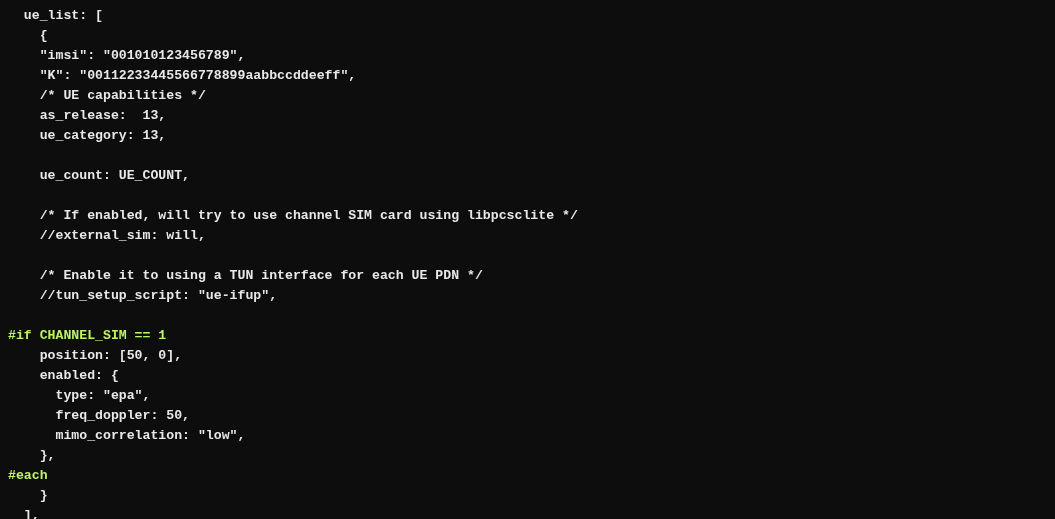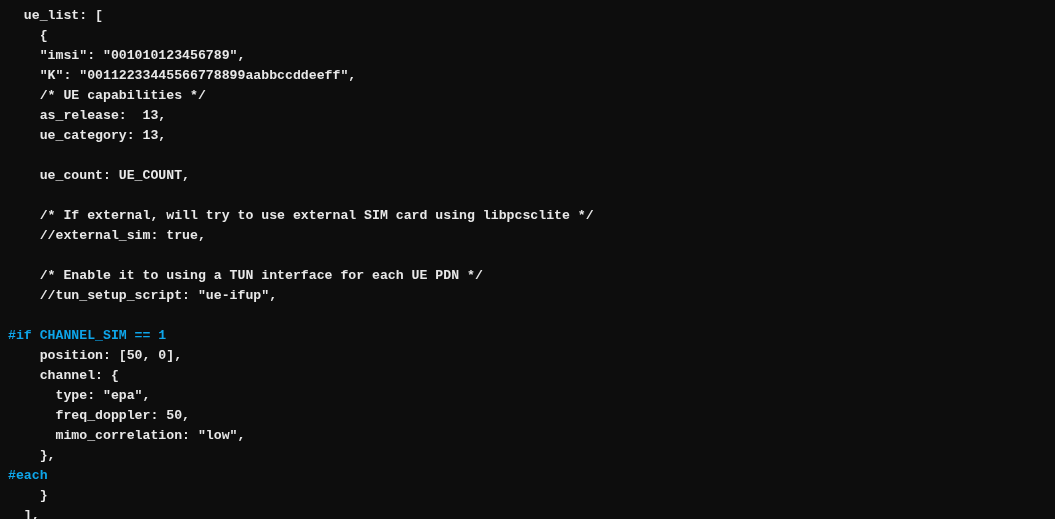--- a/index.html
+++ b/index.html
@@ -13,44 +13,44 @@
   pre {
     margin: 0;
     padding: 6px 8px;
     font-family: "SF Mono", ui-monospace, Menlo, Consolas, "Liberation Mono", monospace;
     font-size: 13.2px;
     line-height: 20px;
     font-weight: 600;
     color: #e8e8e8;
     white-space: pre;
   }
-  .pp { color: #0ea5e9; margin-top: 8px; }
+  .pp { color: #bef264; margin-top: 8px; }
 </style>
 </head>
 <body>
 
 <pre><span>  ue_list: [</span>
 <span>    {</span>
 <span>    "imsi": "001010123456789",</span>
 <span>    "K": "00112233445566778899aabbccddeeff",</span>
 <span>    /* UE capabilities */</span>
 <span>    as_release:  13,</span>
 <span>    ue_category: 13,</span>
 <span></span>
 <span>    ue_count: UE_COUNT,</span>
 <span></span>
-<span>    /* If external, will try to use external SIM card using libpcsclite */</span>
-<span>    //external_sim: true,</span>
+<span>    /* If enabled, will try to use channel SIM card using libpcsclite */</span>
+<span>    //external_sim: will,</span>
 <span></span>
 <span>    /* Enable it to using a TUN interface for each UE PDN */</span>
 <span>    //tun_setup_script: "ue-ifup",</span>
 <span></span>
 <span class="pp">#if CHANNEL_SIM == 1</span>
 <span>    position: [50, 0],</span>
-<span>    channel: {</span>
+<span>    enabled: {</span>
 <span>      type: "epa",</span>
 <span>      freq_doppler: 50,</span>
 <span>      mimo_correlation: "low",</span>
 <span>    },</span>
 <span class="pp">#each</span>
 <span>    }</span>
 <span>  ],</span>
 
 </pre>
 

